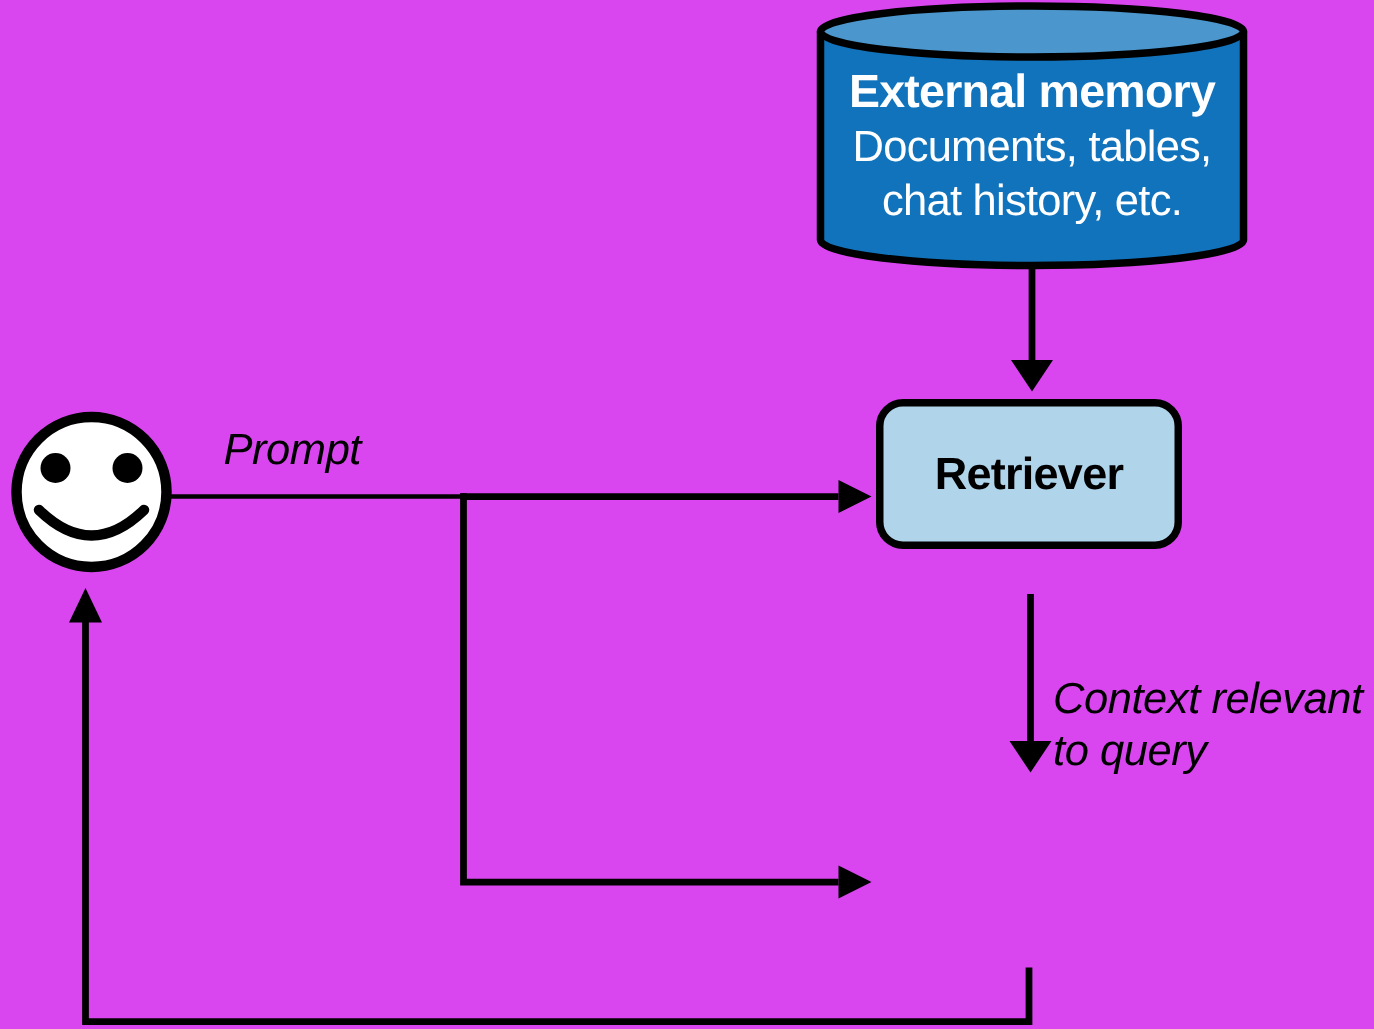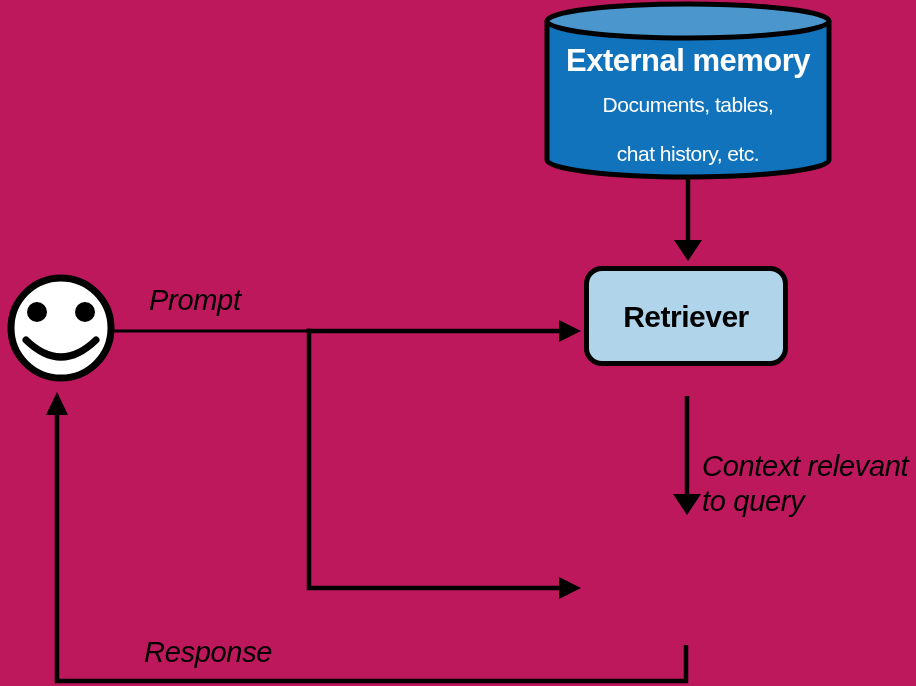--- a/index.html
+++ b/index.html
@@ -4,21 +4,21 @@
 <style>
   html, body {
     margin: 0;
     padding: 0;
     background: #ffffff;
   }
   .diagram {
     position: relative;
     width: 916px;
     height: 686px;
-    background: #be185d;
+    background: #d946ef;
     font-family: "Liberation Sans", sans-serif;
     overflow: hidden;
   }
   .diagram svg.canvas {
     position: absolute;
     left: 0; top: 0;
     width: 916px; height: 686px;
   }
 
   
@@ -56,24 +56,24 @@
     text-align: center;
     color: #ffffff;
   }
   .cylinder-title {
     font-size: 31px;
     font-weight: 700;
     letter-spacing: -0.5px;
     line-height: 34px;
   }
   .cylinder-subtitle {
-    font-size: 21px;
+    font-size: 29px;
     font-weight: 400;
     letter-spacing: -0.5px;
-    line-height: 49px;
+    line-height: 36px;
     white-space: pre-line;
     margin-top: 2px;
   }
 
   
   .edge-label {
     position: absolute;
     font-size: 29px;
     font-style: italic;
     color: #000000;
@@ -136,15 +136,14 @@
 chat history, etc.</div>
   </div>
 
   <div class="node-box retriever">
     <span class="node-label">Retriever</span>
   </div>
 
   <div class="edge-label prompt">Prompt</div>
   <div class="edge-label context">Context relevant
 to query</div>
-  <div class="edge-label response">Response</div>
 
 </div>
 
 </body></html>

